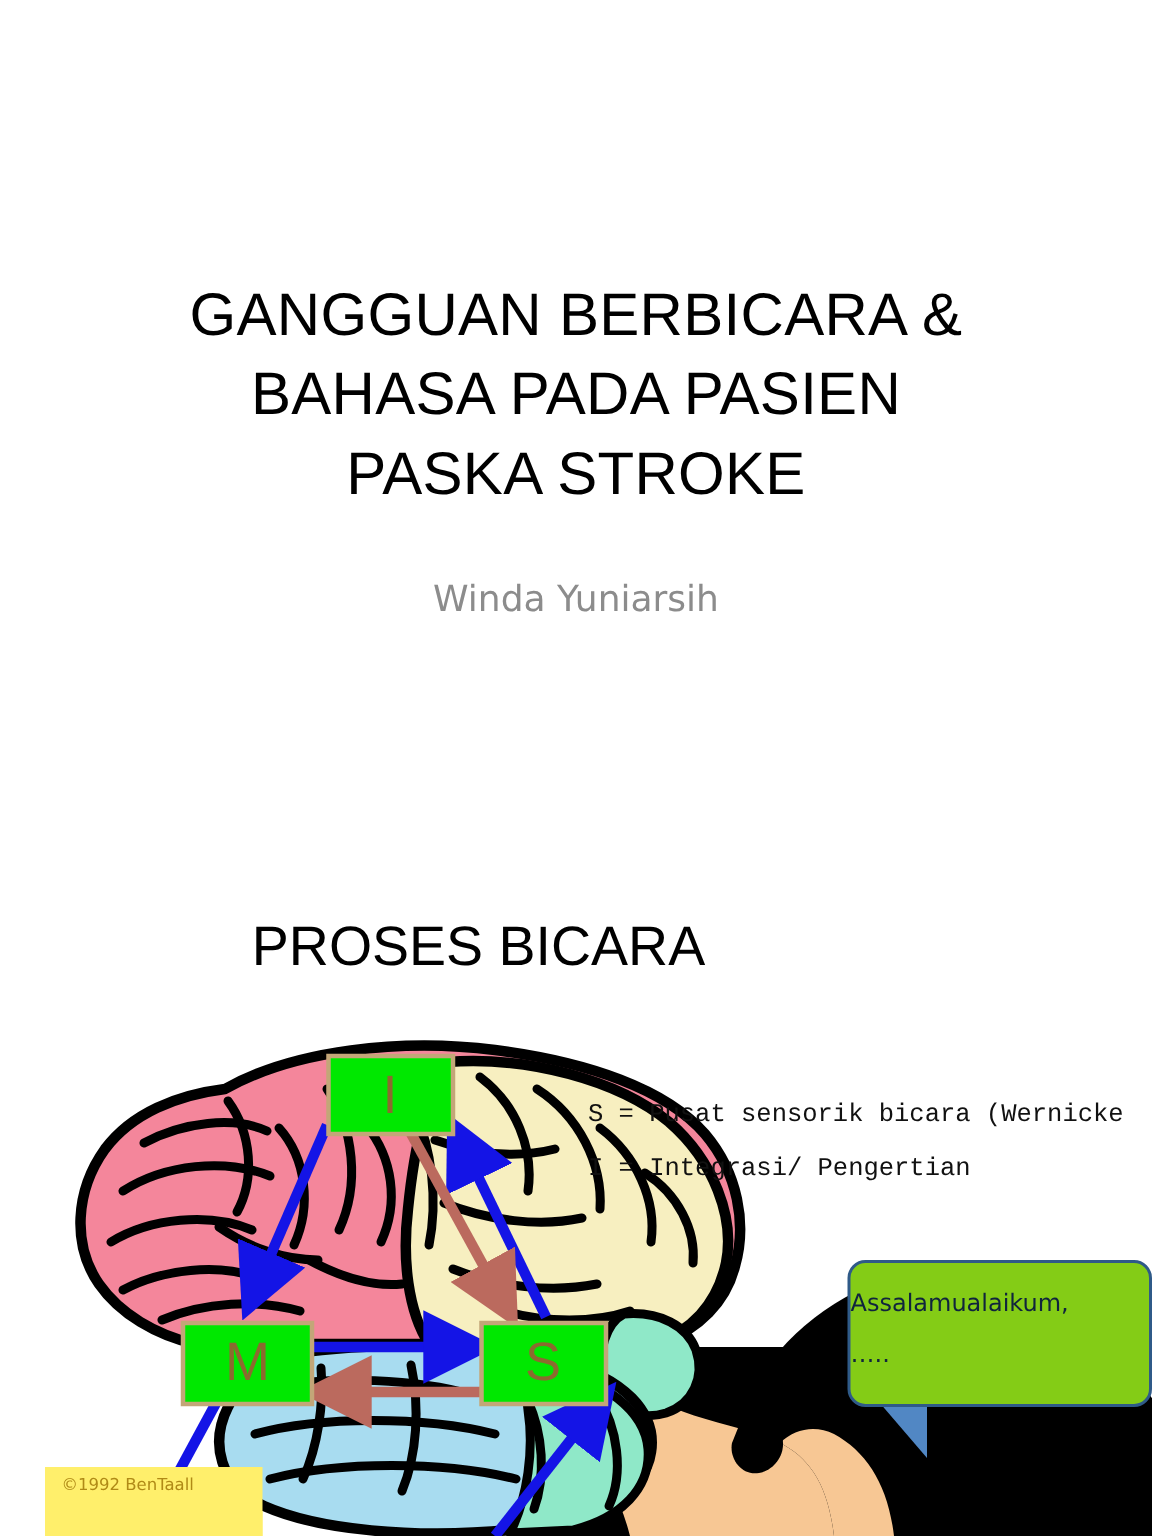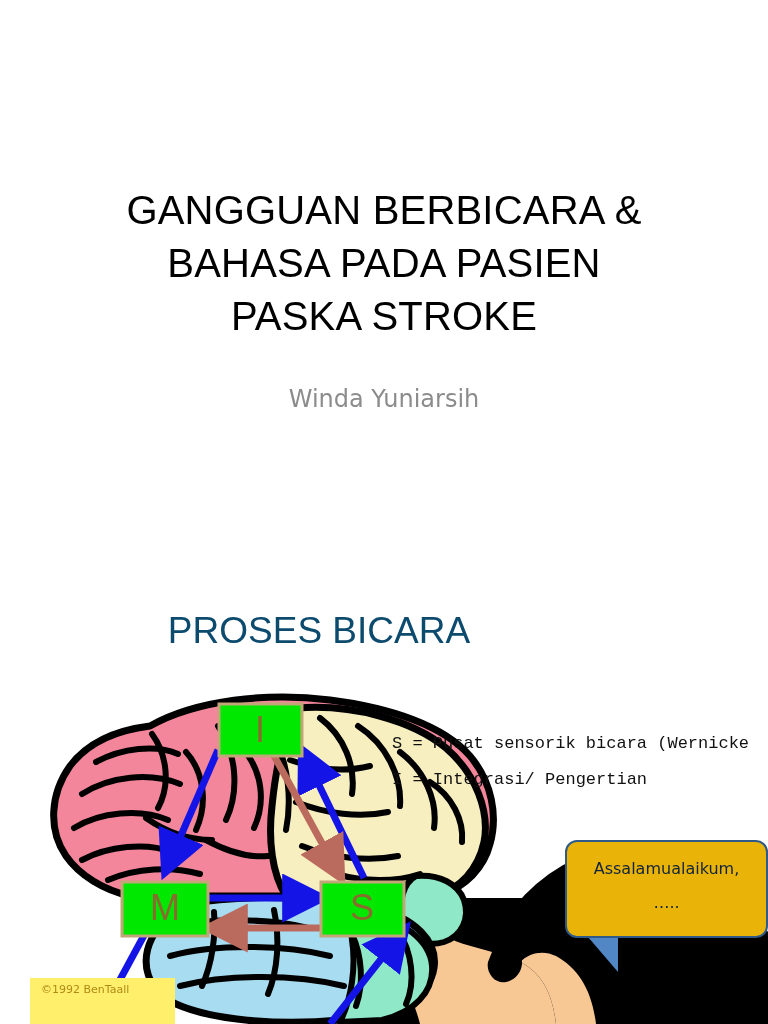--- a/index.html
+++ b/index.html
@@ -48,21 +48,21 @@
 
   .section-heading {
     position: absolute;
     left: 0;
     top: 608px;
     width: 638px;
     text-align: center;
     font-family: "Liberation Sans", sans-serif;
     font-size: 37px;
     line-height: 46px;
-    color: #0c4a6e;
+    color: #000000;
     font-weight: 400;
   }
 
   
   #diagram-stage {
     position: absolute;
     left: 0;
     top: 690px;
     width: 768px;
     height: 334px;
@@ -86,30 +86,29 @@
   .legend .lrow { display: block; font-family: Liberation Mono, monospace; }
   .legend .lrow.indented { padding-left: 32px; }
 
   
   .speech-bubble {
     position: absolute;
     left: 565px;
     top: 840px;
     width: 203px;
     height: 98px;
-    background: #eab308;
+    background: #84cc16;
     border: 2px solid #2f5a88;
     border-radius: 12px;
     box-sizing: border-box;
     z-index: 8;
     font-family: "DejaVu Sans", sans-serif;
     font-size: 16px;
     line-height: 34px;
     color: #10243d;
-    text-align: center;
     padding-top: 10px;
     box-sizing: border-box;
   }
   .speech-bubble .sline { display: block; }
   .bubble-tail {
     position: absolute;
     left: 572px;
     top: 930px;
     width: 0;
     height: 0;

